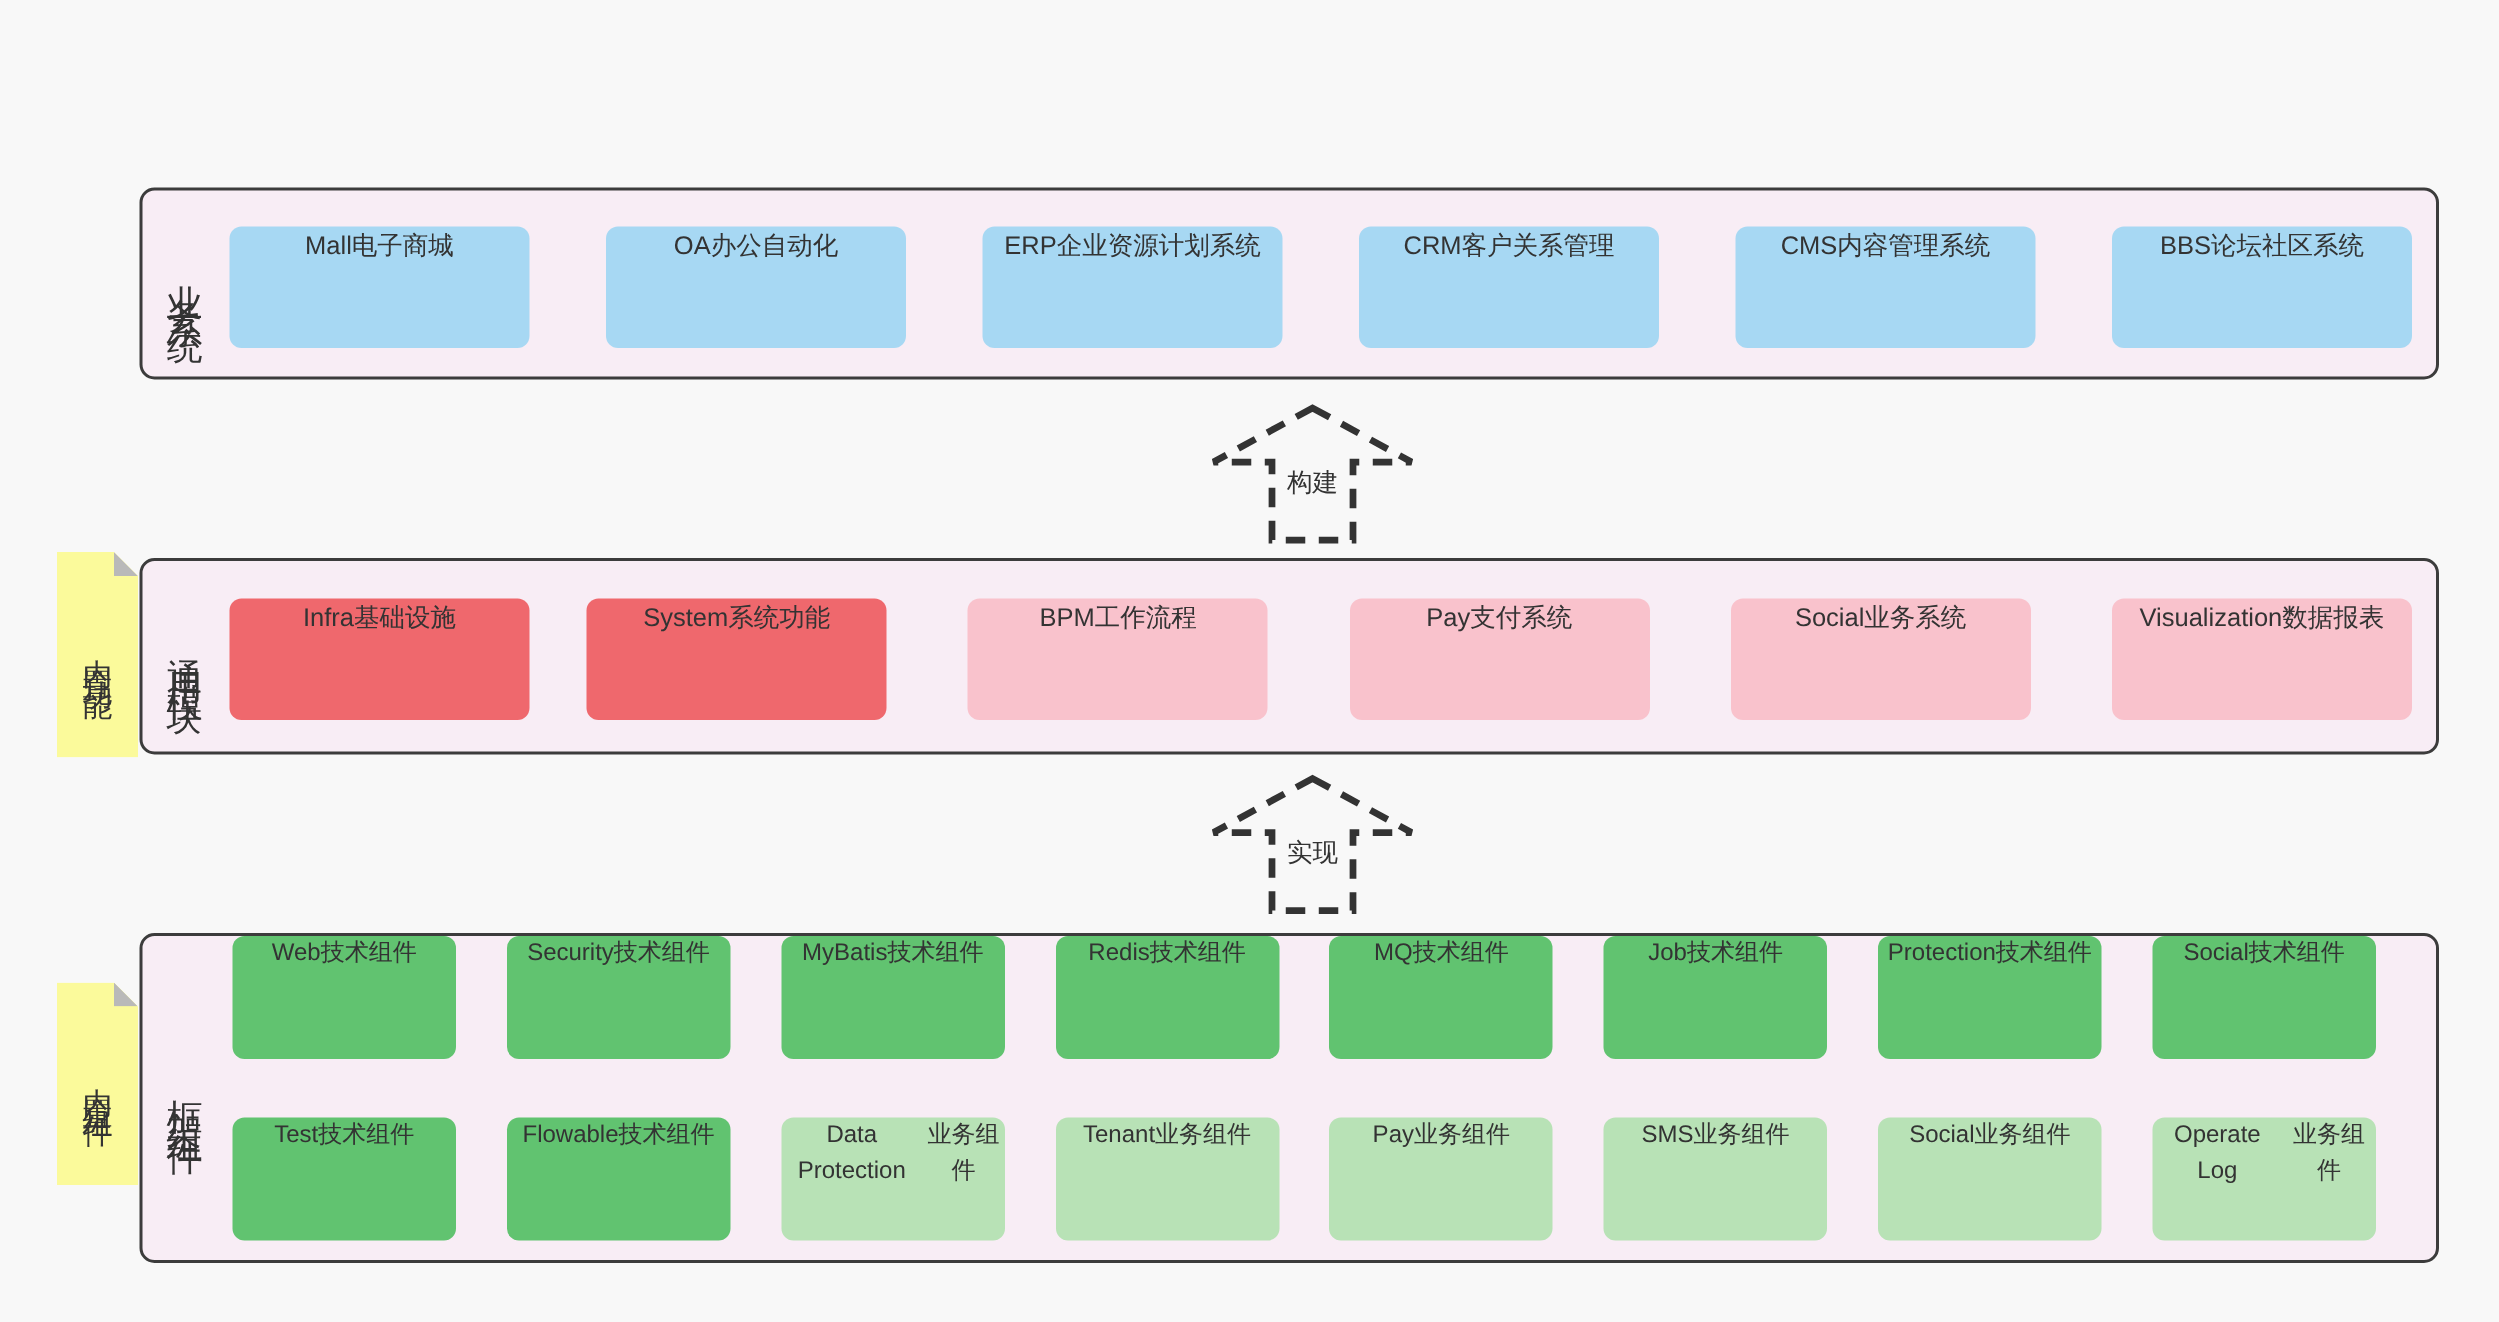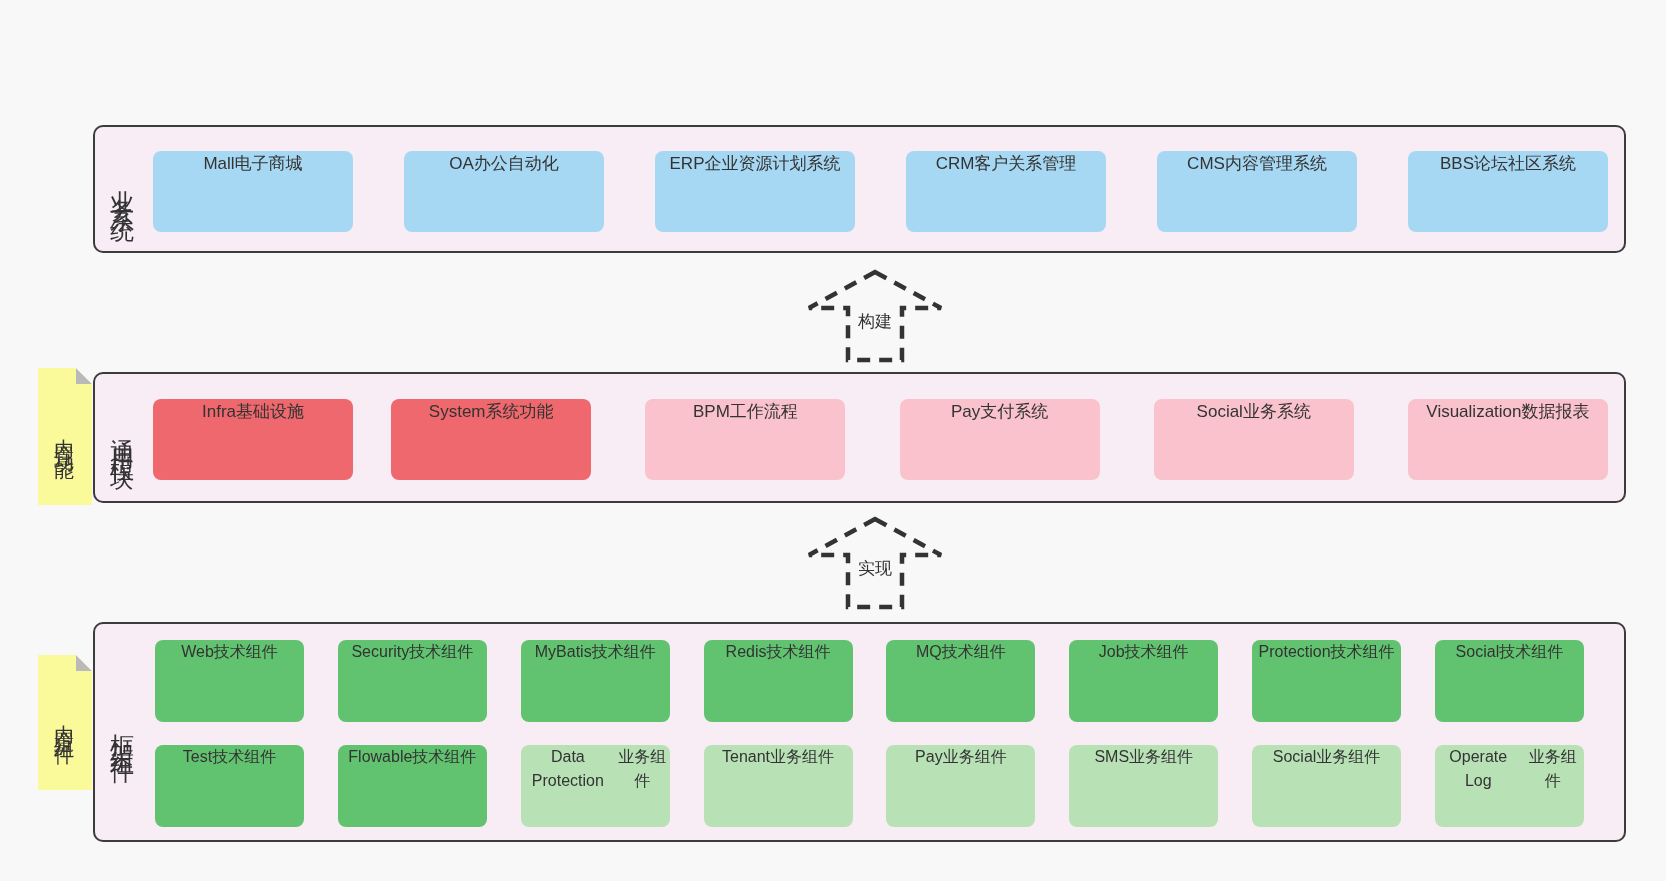--- a/index.html
+++ b/index.html
@@ -33,21 +33,21 @@
     position:absolute;left:11px;top:50%;transform:translateY(-50%);
     writing-mode:vertical-rl;text-orientation:upright;
     font-size:24px;letter-spacing:9px;color:var(--c-text);white-space:nowrap;
   }
 
   .row{position:absolute;left:0;right:0;display:flex;justify-content:space-between;}
   .row-6{padding:0 16px 0 58px;}
   .row-8{padding:0 40px 0 60px;}
   .band-top .row-6{top:24px;}
   .band-mid .row-6{top:25px;}
-  .row-f1{top:16px;}
+  .row-f1{top:0;}
   .row-f2{top:121px;}
 
   .box{
     border-radius:8px;
     display:flex;flex-direction:row;align-items:flex-start;justify-content:center;
     text-align:center;color:var(--c-text);
   }
   .row-6 .box{width:200px;height:81px;}
   .row-8 .box{width:149px;height:82px;}
   .box-name,.box-desc{font-size:17px;line-height:25px;}

